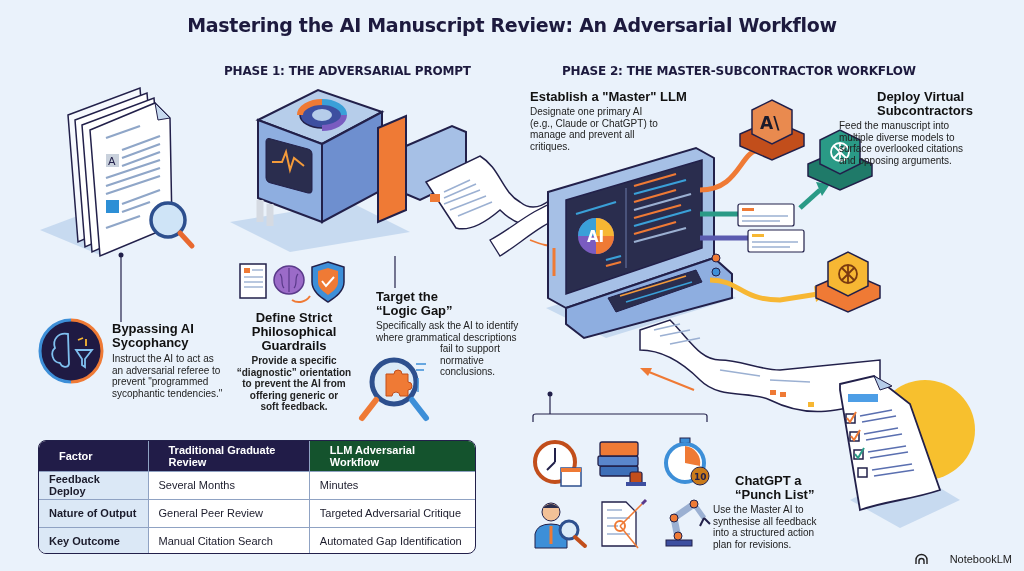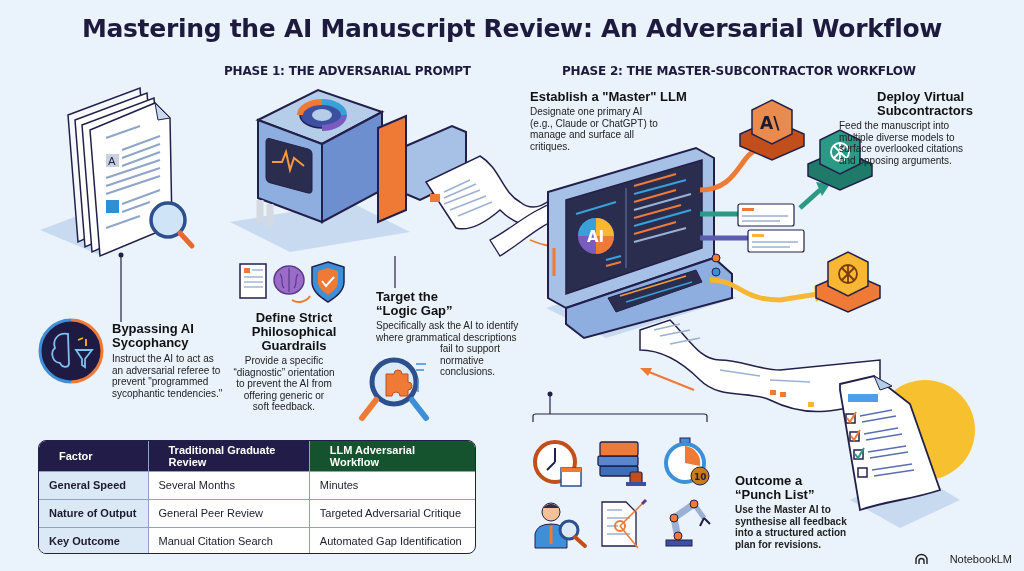--- a/index.html
+++ b/index.html
@@ -7,21 +7,21 @@
   body {
     background: #eaf2fb;
     font-family: "Liberation Sans", sans-serif;
     color: #1b1b2b;
     position: relative;
   }
   .abs { position: absolute; }
   .title {
     top: 14px; left: 0; width: 1024px; text-align: center;
     font-family: "DejaVu Sans", sans-serif;
-    font-weight: bold; font-size: 25px; color: #1d1a3e; letter-spacing: -0.3px;
+    font-weight: bold; font-size: 19px; color: #1d1a3e; letter-spacing: -0.3px;
   }
   .phase {
     font-family: "DejaVu Sans", sans-serif; font-weight: bold; font-size: 12px;
     color: #1d1a3e; letter-spacing: -0.2px; margin-left: 24px;
   }
   .h {
     font-weight: bold; font-size: 13px; color: #111; line-height: 14px;
   }
   .p { font-size: 10px; line-height: 11.5px; color: #222; }
   .center { text-align: center; }
@@ -162,21 +162,21 @@
   <path d="M92 4 L108 9 L108 24 C108 34 98 40 92 44 C86 40 76 34 76 24 L76 9 Z" fill="#3d8fd8" stroke="#22204a" stroke-width="1.5"></path>
   <path d="M92 10 L102 13 L102 24 C102 30 96 34 92 37 C88 34 82 30 82 24 L82 13 Z" fill="#ef7a35"></path>
   <polyline points="86,23 90,28 98,19" fill="none" stroke="#fff" stroke-width="2"></polyline>
 </svg>
 
 <div class="abs h center" style="left:236px; top:311px; width:116px;">
   <div>Define Strict</div>
   <div>Philosophical</div>
   <div>Guardrails</div>
 </div>
-<div class="abs p center" style="left:216px; top:355px; width:136px;">
+<div class="abs p center" style="left:226px; top:355px; width:136px;font-weight:bold;">
   <div>Provide a specific</div>
   <div>“diagnostic” orientation</div>
   <div>to prevent the AI from</div>
   <div>offering generic or</div>
   <div>soft feedback.</div>
 </div>
 
 <div class="abs h" style="left:376px; top:290px;">
   <div>Target the</div>
   <div>“Logic Gap”</div>
@@ -194,21 +194,21 @@
   <path d="M30 24 h8 a4 4 0 0 1 8 0 h6 v8 a4 4 0 0 1 0 8 v6 h-8 a4 4 0 0 0 -8 0 h-6 z" fill="#ef7a35" stroke="#c24e1b" stroke-width="1"></path>
   <line x1="20" y1="50" x2="6" y2="68" stroke="#ef7a35" stroke-width="6" stroke-linecap="round"></line>
   <line x1="56" y1="50" x2="70" y2="68" stroke="#3d8fd8" stroke-width="6" stroke-linecap="round"></line>
   <path d="M60 14 h10 M60 20 h8 M62 28 v14" stroke="#3d8fd8" stroke-width="1.4"></path>
 </svg>
 
 <div class="abs h" style="left:530px; top:90px;">Establish a "Master" LLM</div>
 <div class="abs p" style="left:530px; top:106px;">
   <div>Designate one primary AI</div>
   <div>(e.g., Claude or ChatGPT) to</div>
-  <div>manage and surface all</div>
+  <div>manage and prevent all</div>
   <div>critiques.</div>
 </div>
 
 <svg style="left:536px; top:148px;" width="200" height="190" viewBox="0 0 200 190">
   <polygon points="10,160 70,190 200,150 140,120" fill="#c7daf0"></polygon>
 
   <polygon points="12,44 160,0 178,10 178,110 30,160 12,150" fill="#a6c0e6" stroke="#22204a" stroke-width="2"></polygon>
   <polygon points="30,52 166,12 166,100 30,146" fill="#2a2d4e" stroke="#22204a" stroke-width="1.5"></polygon>
   <circle cx="60" cy="88" r="18" fill="#7a5cc0"></circle>
   <path d="M60 70 A18 18 0 0 1 78 88 L60 88 Z" fill="#f7b733"></path>
@@ -394,42 +394,42 @@
   <line x1="18" y1="42" x2="14" y2="22" stroke="#9bb0d2" stroke-width="7"></line>
   <line x1="14" y1="22" x2="34" y2="8" stroke="#9bb0d2" stroke-width="7"></line>
   <line x1="34" y1="8" x2="44" y2="22" stroke="#9bb0d2" stroke-width="5"></line>
   <circle cx="18" cy="40" r="4" fill="#ef7a35" stroke="#22204a"></circle>
   <circle cx="14" cy="22" r="4" fill="#ef7a35" stroke="#22204a"></circle>
   <circle cx="34" cy="8" r="4" fill="#ef7a35" stroke="#22204a"></circle>
   <path d="M44 22 L40 30 M44 22 L50 28" stroke="#22204a" stroke-width="2"></path>
 </svg>
 
 <div class="abs h" style="left:735px; top:474px;">
-  <div>Outcome a</div>
+  <div>ChatGPT a</div>
   <div>“Punch List”</div>
 </div>
-<div class="abs p" style="left:735px; top:504px;font-weight:bold;">
+<div class="abs p" style="left:713px; top:504px;">
   <div>Use the Master AI to</div>
   <div>synthesise all feedback</div>
   <div>into a structured action</div>
   <div>plan for revisions.</div>
 </div>
 
 <div class="abs cmp">
   <table>
     <thead>
       <tr>
         <th style="width:25%;">Factor</th>
         <th style="width:37%;margin-top:24px;">Traditional Graduate Review</th>
         <th class="accent">LLM Adversarial Workflow</th>
       </tr>
     </thead>
     <tbody>
       <tr>
-        <td class="factor">General Speed</td>
+        <td class="factor">Feedback Deploy</td>
         <td>Several Months</td>
         <td>Minutes</td>
       </tr>
       <tr>
         <td class="factor">Nature of Output</td>
         <td>General Peer Review</td>
         <td>Targeted Adversarial Critique</td>
       </tr>
       <tr>
         <td class="factor">Key Outcome</td>

